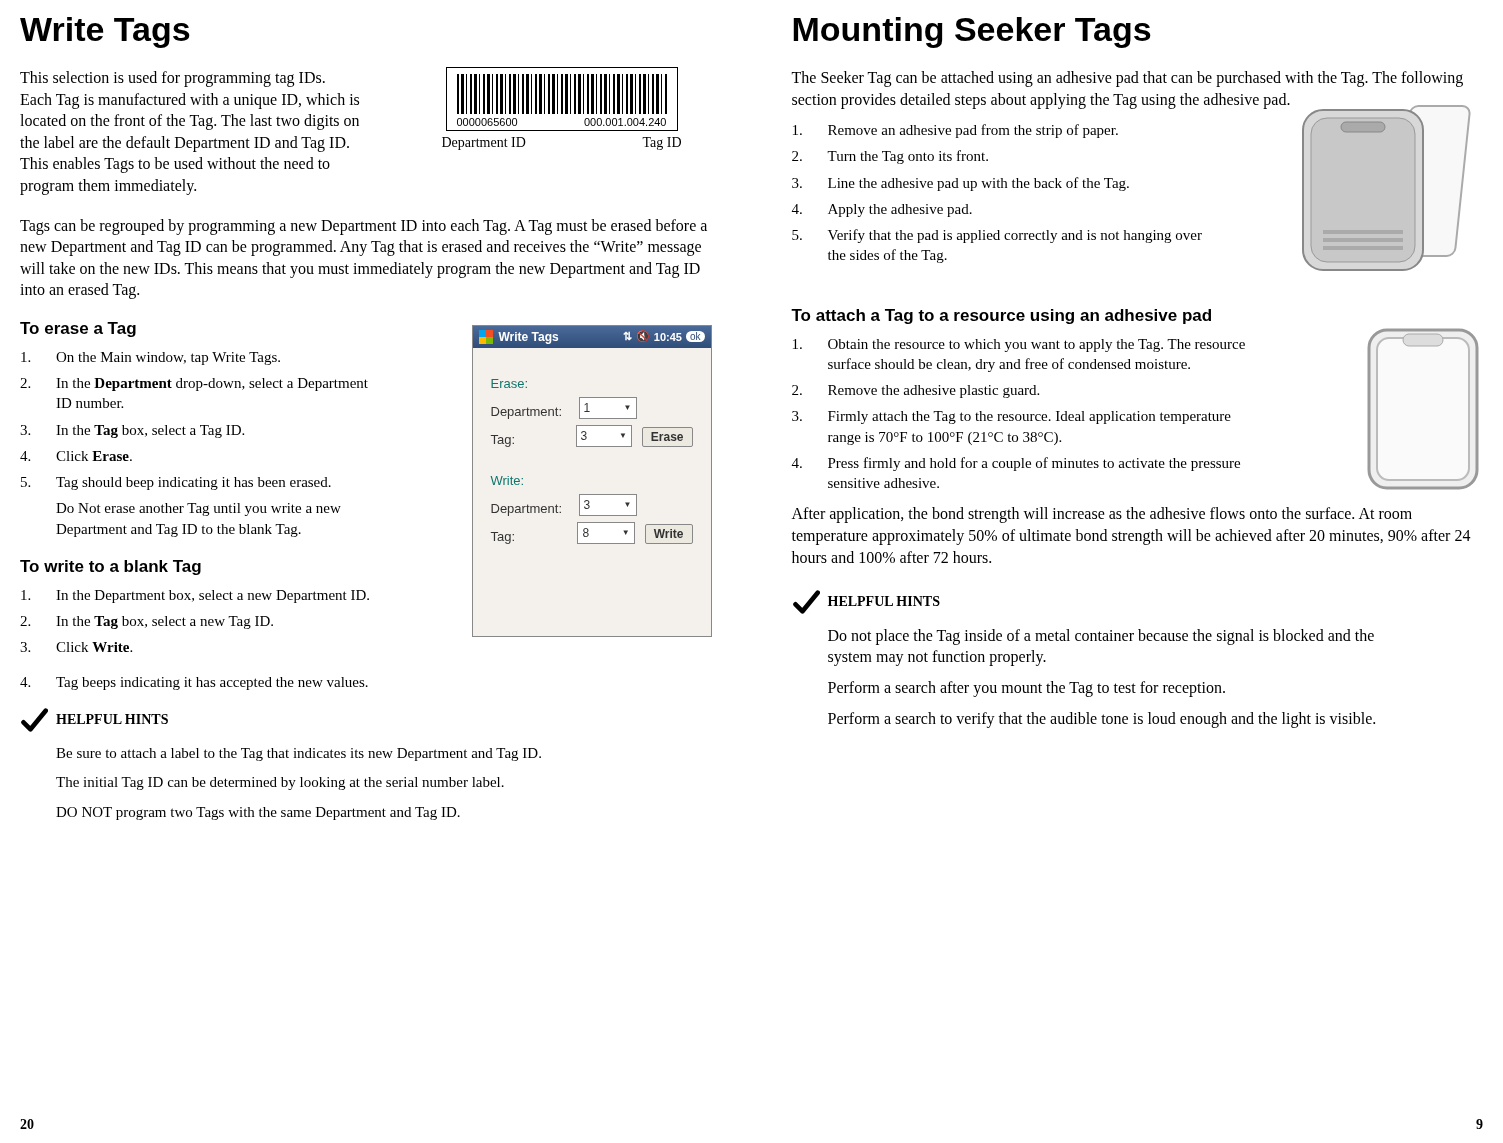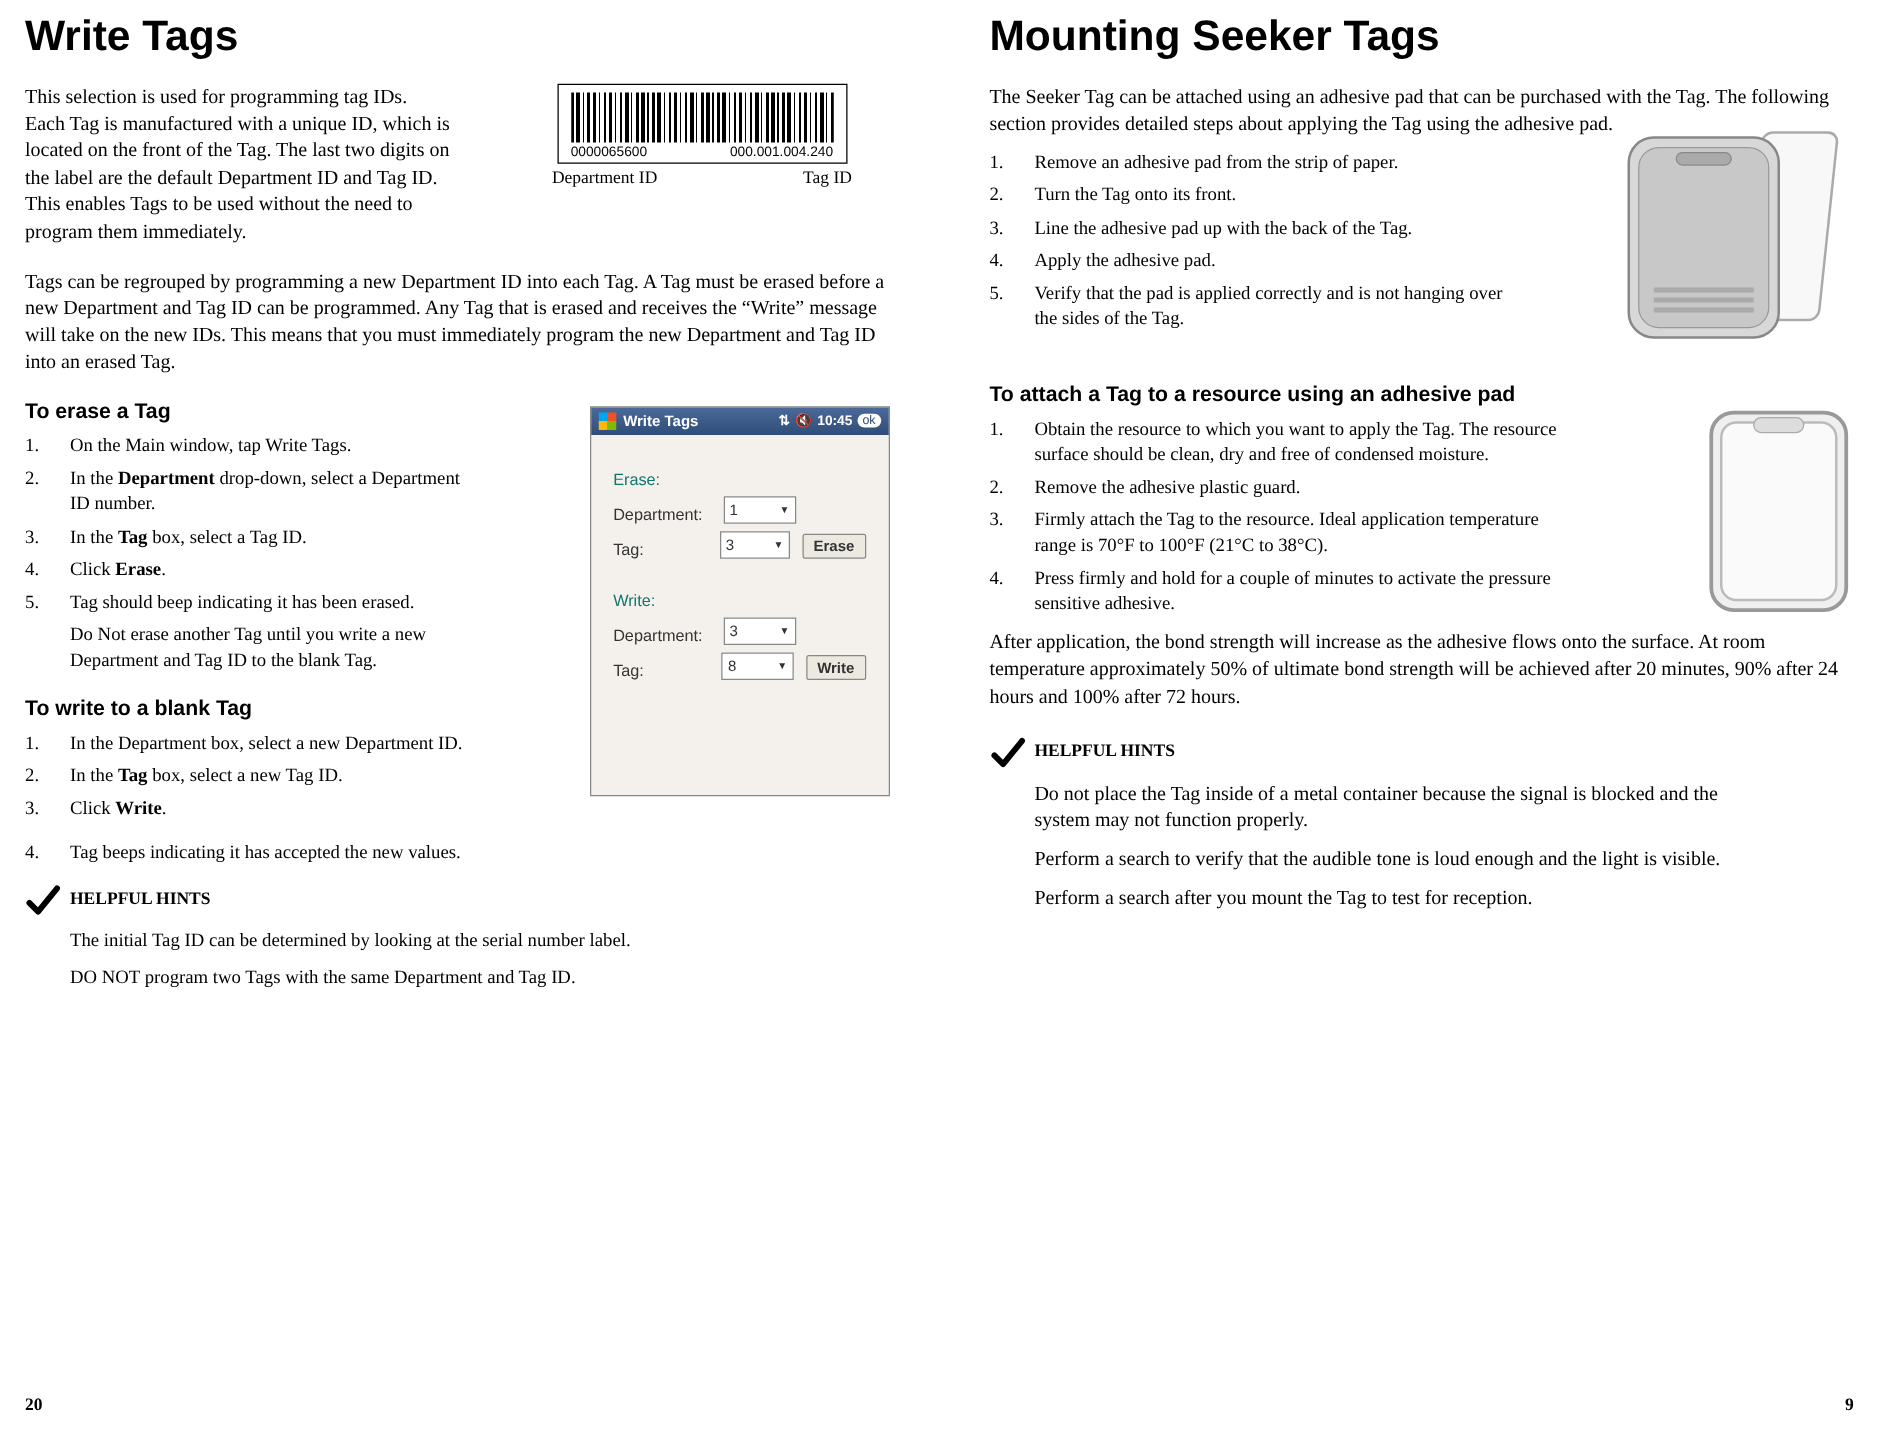--- a/index.html
+++ b/index.html
@@ -321,20 +321,21 @@
 
     <div class="hint-block">
       <div class="hint-header">
         <span class="check-icon">
           <svg viewBox="0 0 24 24">
               <path d="M3 14 L9 20 L22 4" stroke="#000" stroke-width="4" fill="none" stroke-linecap="round" stroke-linejoin="round"></path>
             </svg>
         </span>
         <span>HELPFUL HINTS</span>
       </div>
+      <div class="hint-line">Be sure to attach a label to the Tag that indicates its new Department and Tag ID.</div>
       <div class="hint-line">The initial Tag ID can be determined by looking at the serial number label.</div>
       <div class="hint-line">DO NOT program two Tags with the same Department and Tag ID.</div>
     </div>
 
     <div class="page-num page-num-left">20</div>
   </div>
 
   <div class="page page-right">
     <h1>Mounting Seeker Tags</h1>
     <p>The Seeker Tag can be attached using an adhesive pad that can be purchased with the Tag. The following section provides detailed steps about applying the Tag using the adhesive pad.</p>
@@ -382,20 +383,20 @@
     <div class="hint-block" style="margin-top:20px;">
       <div class="hint-header">
         <span class="check-icon">
           <svg viewBox="0 0 24 24">
               <path d="M3 14 L9 20 L22 4" stroke="#000" stroke-width="4" fill="none" stroke-linecap="round" stroke-linejoin="round"></path>
             </svg>
         </span>
         <span>HELPFUL HINTS</span>
       </div>
       <div class="hint-line hint-line-wide" style="font-size:16px;">Do not place the Tag inside of a metal container because the signal is blocked and the system may not function properly.</div>
+      <div class="hint-line hint-line-wide" style="font-size:16px;">Perform a search after you mount the Tag to test for reception.</div>
       <div class="hint-line hint-line-wide" style="font-size:16px;">Perform a search to verify that the audible tone is loud enough and the light is visible.</div>
-      <div class="hint-line hint-line-wide" style="font-size:16px;">Perform a search after you mount the Tag to test for reception.</div>
     </div>
 
     <div class="page-num page-num-right">9</div>
   </div>
 
 </div>
 
 </body></html>

